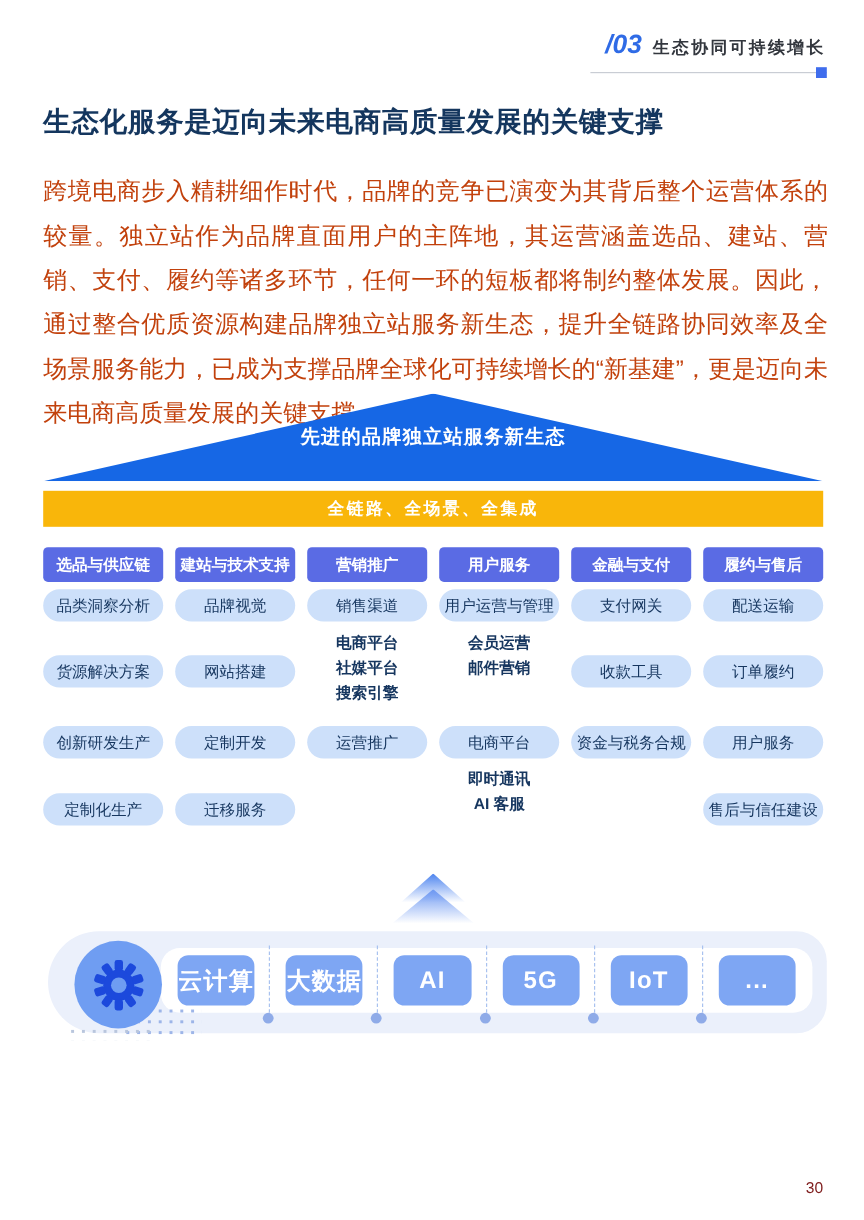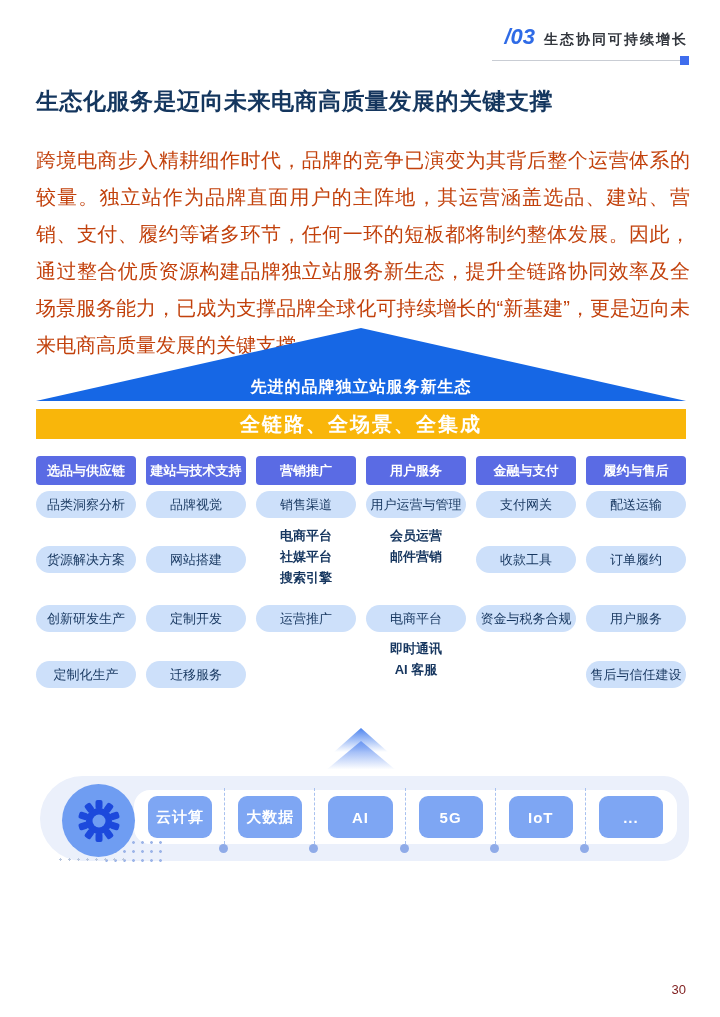--- a/index.html
+++ b/index.html
@@ -13,23 +13,23 @@
   .nav-rule { position:absolute; top:60px; left:492px; width:197px; border-top:1px solid #c9cdd4; }
   .rule-square { position:absolute; right:0; top:-5px; width:9px; height:9px; background:#3f6ded; }
 
   
   .title { position:absolute; left:36px; top:86px; font-size:23px; font-weight:700; color:#14365e; letter-spacing:0.5px; }
   .body-text { position:absolute; left:36px; top:142px; width:654px; font-size:20px; line-height:1.85; color:#c2410c; text-align:justify; }
 
   
   .diagram { position:absolute; left:36px; top:328px; width:650px; }
   .roof { width:650px; height:73px; background:#1667e5; clip-path:polygon(50% 0, 100% 100%, 0 100%);
-          display:flex; align-items:flex-end; justify-content:center; padding-bottom:3px; }
+          display:flex; align-items:flex-end; justify-content:center; padding-bottom:26px; }
   .roof-label { color:#fff; font-size:16px; font-weight:700; letter-spacing:1px; }
-  .banner { margin-top:8px; height:30px; background:#f9b60a; color:#fff; font-size:20px; font-weight:700;
+  .banner { margin-top:8px; height:30px; background:#f9b60a; color:#fff; font-size:14px; font-weight:700;
             letter-spacing:2px; display:flex; align-items:center; justify-content:center; }
   .col-headers { margin-top:17px; display:flex; gap:10px; }
   .col-header { flex:1; height:29px; background:#5a6be4; border-radius:4px; color:#fff; font-size:13px;
                 font-weight:700; display:flex; align-items:center; justify-content:center; white-space:nowrap; }
   .items { position:relative; margin-top:0; height:241px; display:flex; gap:10px; }
   .col { flex:1; position:relative; }
   .ipill { position:absolute; left:0; right:0; height:27px; background:#cde0fa; border-radius:14px;
            display:flex; align-items:center; justify-content:center; font-size:13px; font-weight:400;
            color:#16365f; white-space:nowrap; }
   .r1 { top:6px; } .r2 { top:61px; } .r3 { top:120px; } .r4 { top:176px; }
@@ -45,21 +45,21 @@
 
   
   .tech-bar { position:relative; margin-top:5px; margin-left:4px; width:649px; height:85px;
               background:#ebf0fb; border-radius:44px 26px 26px 44px; }
   .gear-circle { position:absolute; left:22px; top:8px; width:73px; height:73px; border-radius:50%;
                  background:#6f9df2; display:flex; align-items:center; justify-content:center; z-index:2; }
   .tech-band { position:absolute; left:94px; top:14px; right:12px; height:54px; background:#fff;
                border-radius:16px; display:flex; align-items:center; padding:0 14px; gap:26px; }
   .tech-cell { flex:1; position:relative; height:42px; }
   .tech-pill { height:42px; background:#7ea6f3; border-radius:9px; display:flex; align-items:center;
-               justify-content:center; color:#fff; font-weight:700; font-size:15px; letter-spacing:1px; }
+               justify-content:center; color:#fff; font-weight:700; font-size:20px; letter-spacing:1px; }
   .sep { position:absolute; right:-13px; top:-8px; height:56px; width:0; border-right:1.5px dashed #a9c2ef; }
   .sep::after { content:''; position:absolute; bottom:-9px; left:-5px; width:9px; height:9px;
                 border-radius:50%; background:#8fabe8; }
   .dots { position:absolute; background-image:radial-gradient(circle,#9db5e8 1.3px, transparent 1.5px);
           background-size:9px 9px; z-index:1; }
   .d1 { left:62px; top:62px; width:66px; height:28px; }
   .d2 { left:16px; top:79px; width:72px; height:12px;
         background-image:radial-gradient(circle,#b9c6dd 1.2px, transparent 1.4px); }
 
   .page-num { position:absolute; right:34px; top:982px; font-size:13px; color:#7f1d1d; }

